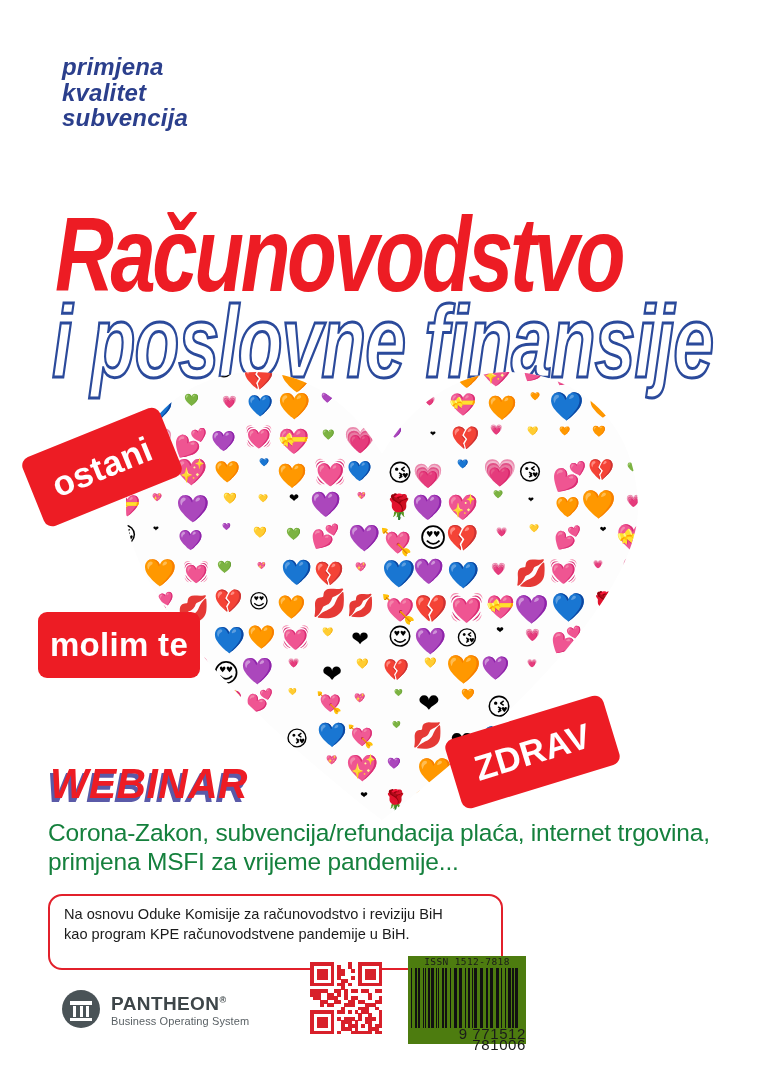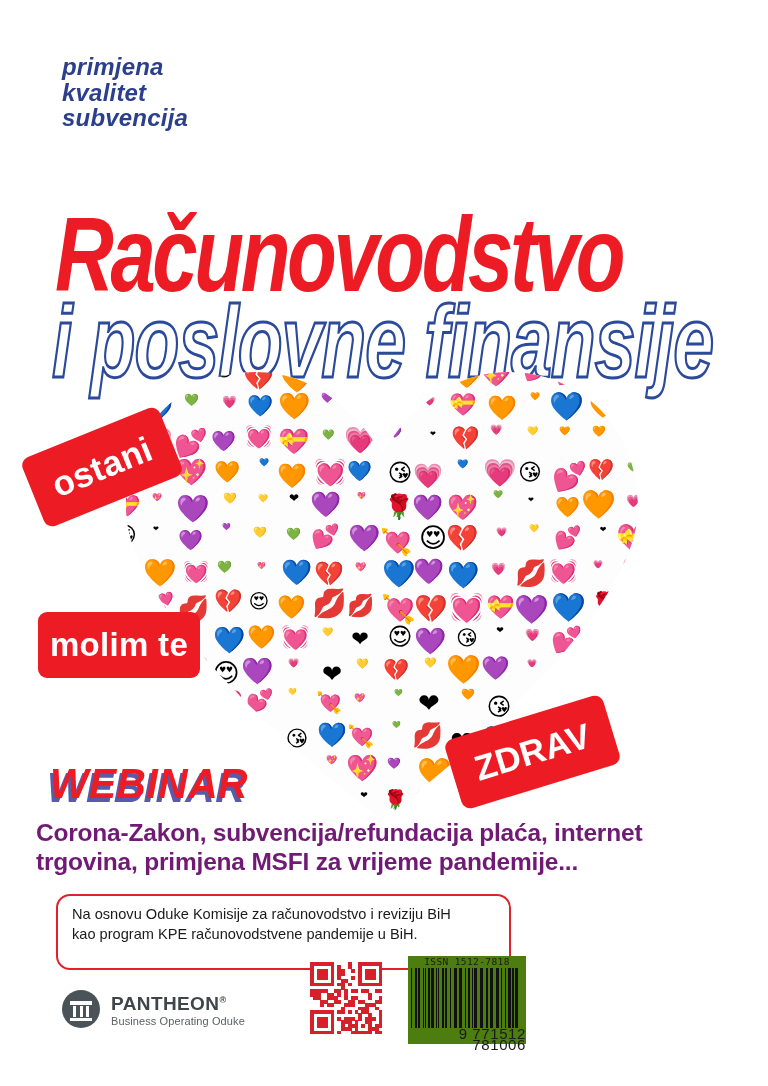--- a/index.html
+++ b/index.html
@@ -158,34 +158,34 @@
     font-size: 42px;
     line-height: 44px;
     letter-spacing: 0.5px;
     color: #ED1C24;
     text-shadow: -3px 4px 0 #5A5AA8;
     transform: scaleX(0.97);
     transform-origin: left top;
   }
   .webinar-desc {
     position: absolute;
-    left: 36px; top: 818px;
+    left: 48px; top: 818px;
     width: 690px;
     font-family: "Liberation Sans", sans-serif;
-    font-weight: bold;
+    font-weight: normal;
     font-size: 24.5px;
     line-height: 29px;
-    color: #701a75;
+    color: #15803d;
     letter-spacing: -0.2px;
   }
 
   
   .notice-box {
     position: absolute;
-    left: 56px; top: 894px;
+    left: 48px; top: 894px;
     width: 455px; height: 76px;
     border: 2.4px solid #E2202B;
     border-radius: 14px;
     padding: 9px 12px 0 14px;
   }
   .notice-box p {
     font-family: "Liberation Sans", sans-serif;
     font-size: 14.6px;
     line-height: 19.5px;
     color: #1b1b1b;
@@ -610,18 +610,18 @@
   <div class="pantheon">
     <div class="pantheon-icon">
       <span class="roof"></span>
       <span class="col" style="left:11px;"></span>
       <span class="col" style="left:17.5px;"></span>
       <span class="col" style="left:24px;"></span>
       <span class="base"></span>
     </div>
     <div>
       <div class="pantheon-name"><span>PANTHEON</span><sup>®</sup></div>
-      <div class="pantheon-tag">Business Operating Oduke</div>
+      <div class="pantheon-tag">Business Operating System</div>
     </div>
   </div>
 
 
 </div>
 
 </body></html>

